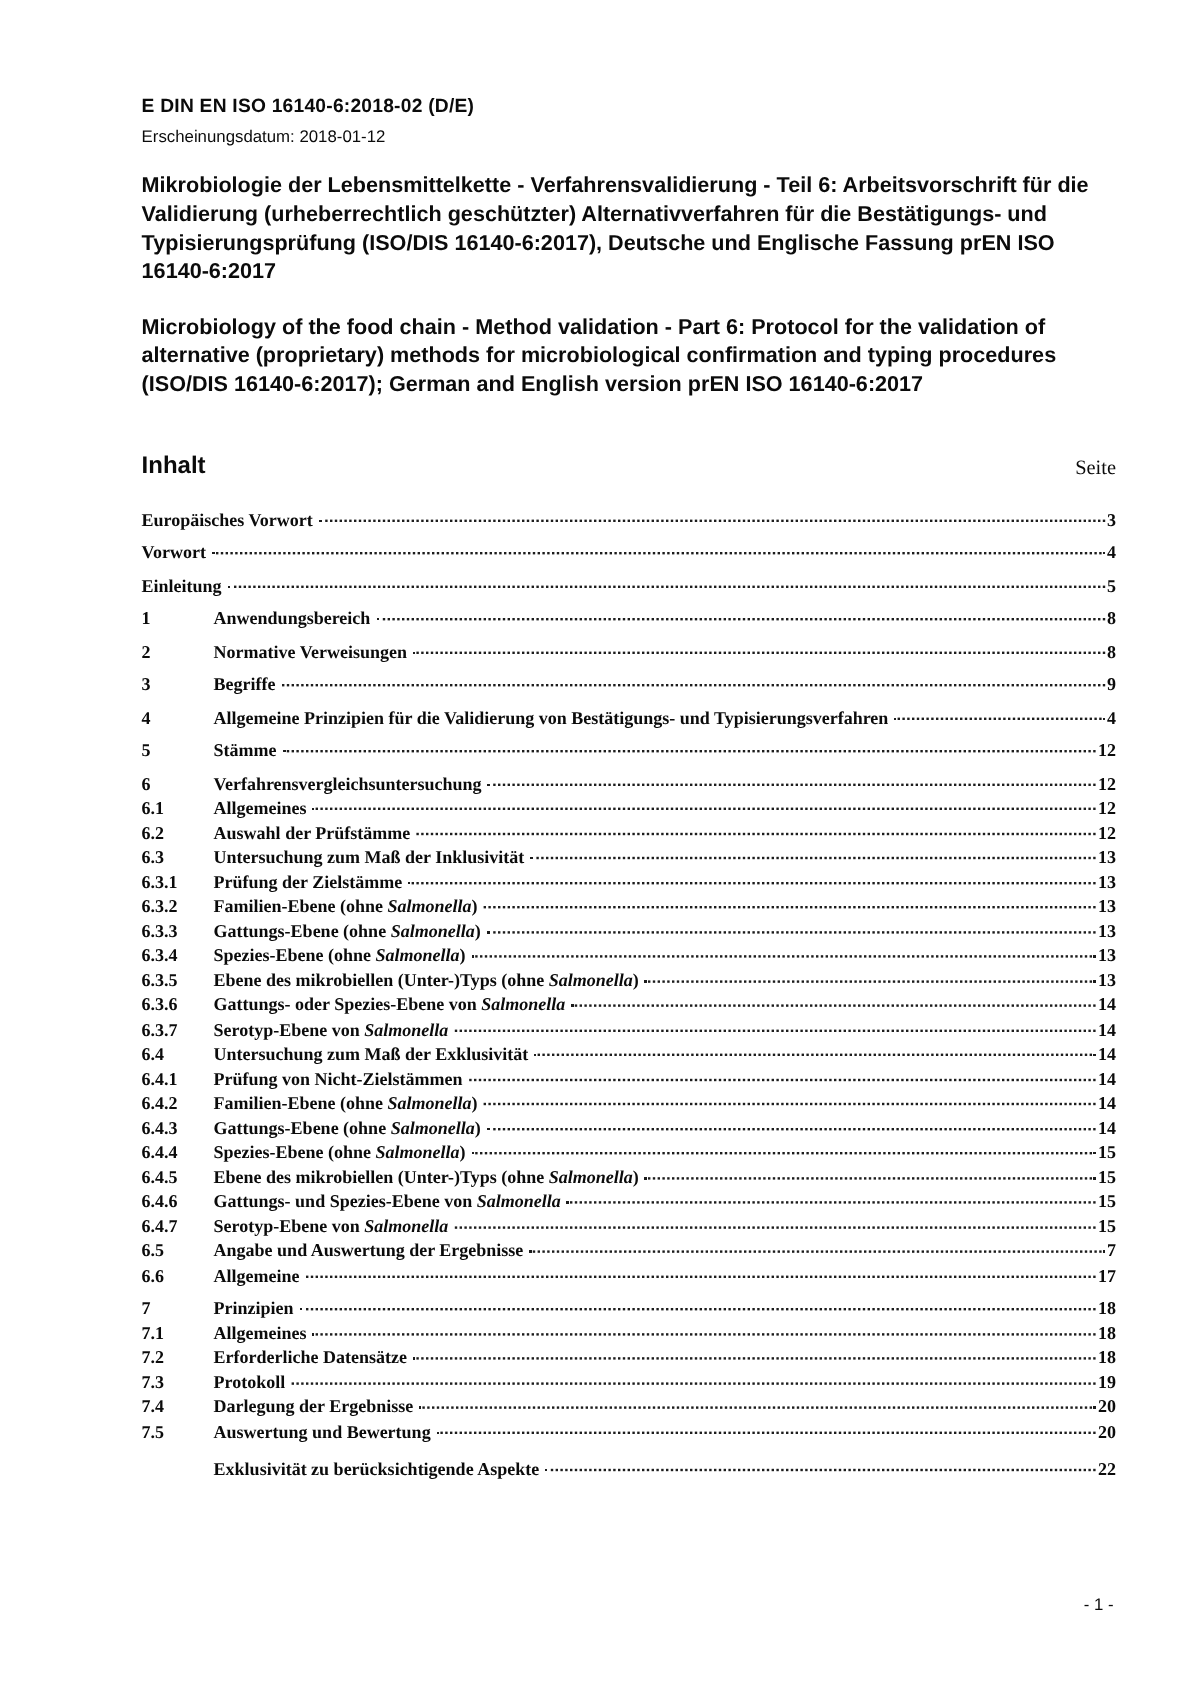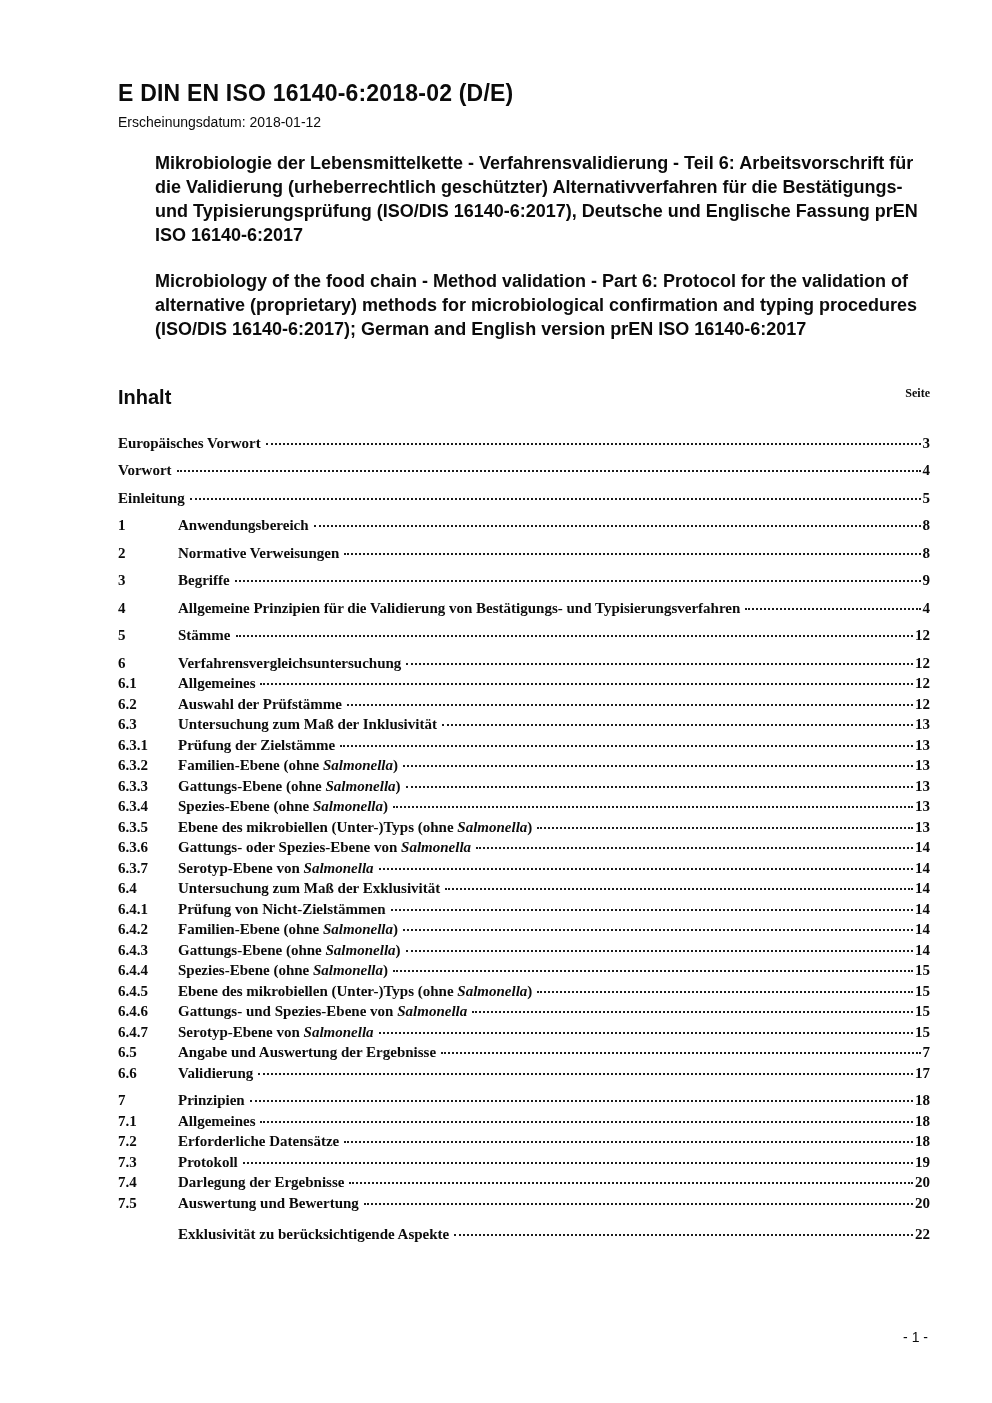--- a/index.html
+++ b/index.html
@@ -6,26 +6,26 @@
   body { background: #ffffff; color: #0b0b0b; font-family: "Liberation Sans", sans-serif; }
   .page {
     position: relative;
     width: 992px;
     height: 1403px;
     box-sizing: border-box;
     background: #ffffff;
     padding: 80px 62px 0 118px;
     overflow: hidden;
   }
-  .doc-title { font-size: 23px; font-weight: bold; letter-spacing: 0.2px; }
+  .doc-title { font-size: 16px; font-weight: bold; letter-spacing: 0.2px; }
   .pub-date { font-size: 14px; margin-top: 7px; }
-  .lang-title { font-size: 18px; font-weight: bold; line-height: 1.33; margin-top: 22px; margin-left: 37px; }
-  .inhalt-row { display: flex; align-items: flex-start; justify-content: space-between; margin-top: 44px; }
+  .lang-title { font-size: 18px; font-weight: bold; line-height: 1.33; margin-top: 22px; }
+  .inhalt-row { display: flex; align-items: flex-end; justify-content: space-between; margin-top: 44px; }
   .inhalt-heading { font-size: 20px; font-weight: bold; }
-  .seite-label { font-family: "Liberation Serif", "DejaVu Serif", serif; font-size: 12px; font-weight: bold; }
+  .seite-label { font-family: "Liberation Serif", "DejaVu Serif", serif; font-size: 17px; font-weight: normal; }
   .toc, .anhang {
     font-family: "Liberation Serif", "DejaVu Serif", serif;
     font-size: 15px;
     font-weight: bold;
   }
   .toc { margin-top: 24px; }
   .toc-row { display: flex; align-items: baseline; line-height: 20.5px; }
   .toc-row.major { margin-top: 7px; }
   .toc-num { flex: 0 0 60px; }
   .toc-title { white-space: nowrap; }
@@ -222,21 +222,21 @@
         <span class="toc-page">15</span>
       </div>
       <div class="toc-row sub">
         <span class="toc-num">6.5</span>
         <span class="toc-title"><span>Angabe und Auswertung der Ergebnisse</span></span>
         <span class="toc-dots"></span>
         <span class="toc-page">7</span>
       </div>
       <div class="toc-row sub">
         <span class="toc-num">6.6</span>
-        <span class="toc-title"><span>Validierung</span></span>
+        <span class="toc-title"><span>Allgemeine</span></span>
         <span class="toc-dots"></span>
         <span class="toc-page">17</span>
       </div>
       <div class="toc-row major">
         <span class="toc-num">7</span>
         <span class="toc-title"><span>Prinzipien</span></span>
         <span class="toc-dots"></span>
         <span class="toc-page">18</span>
       </div>
       <div class="toc-row sub">

